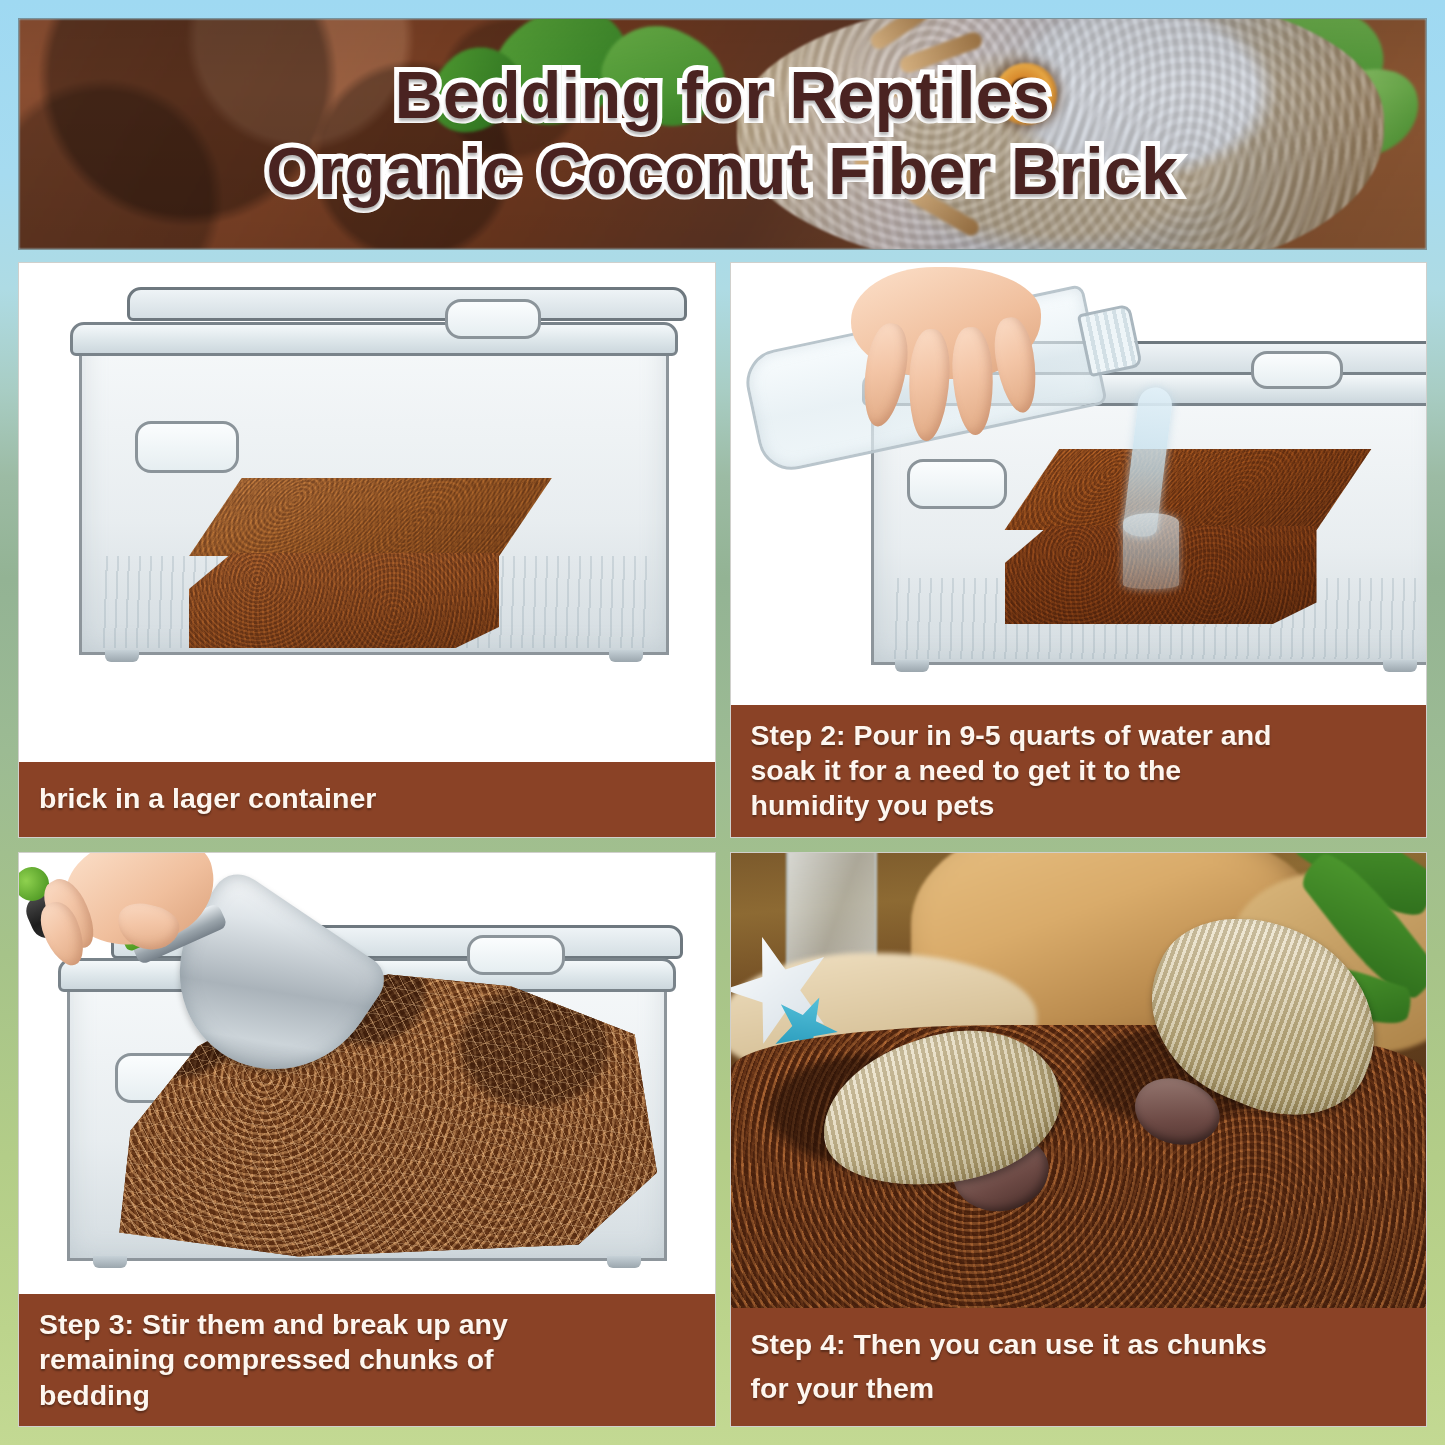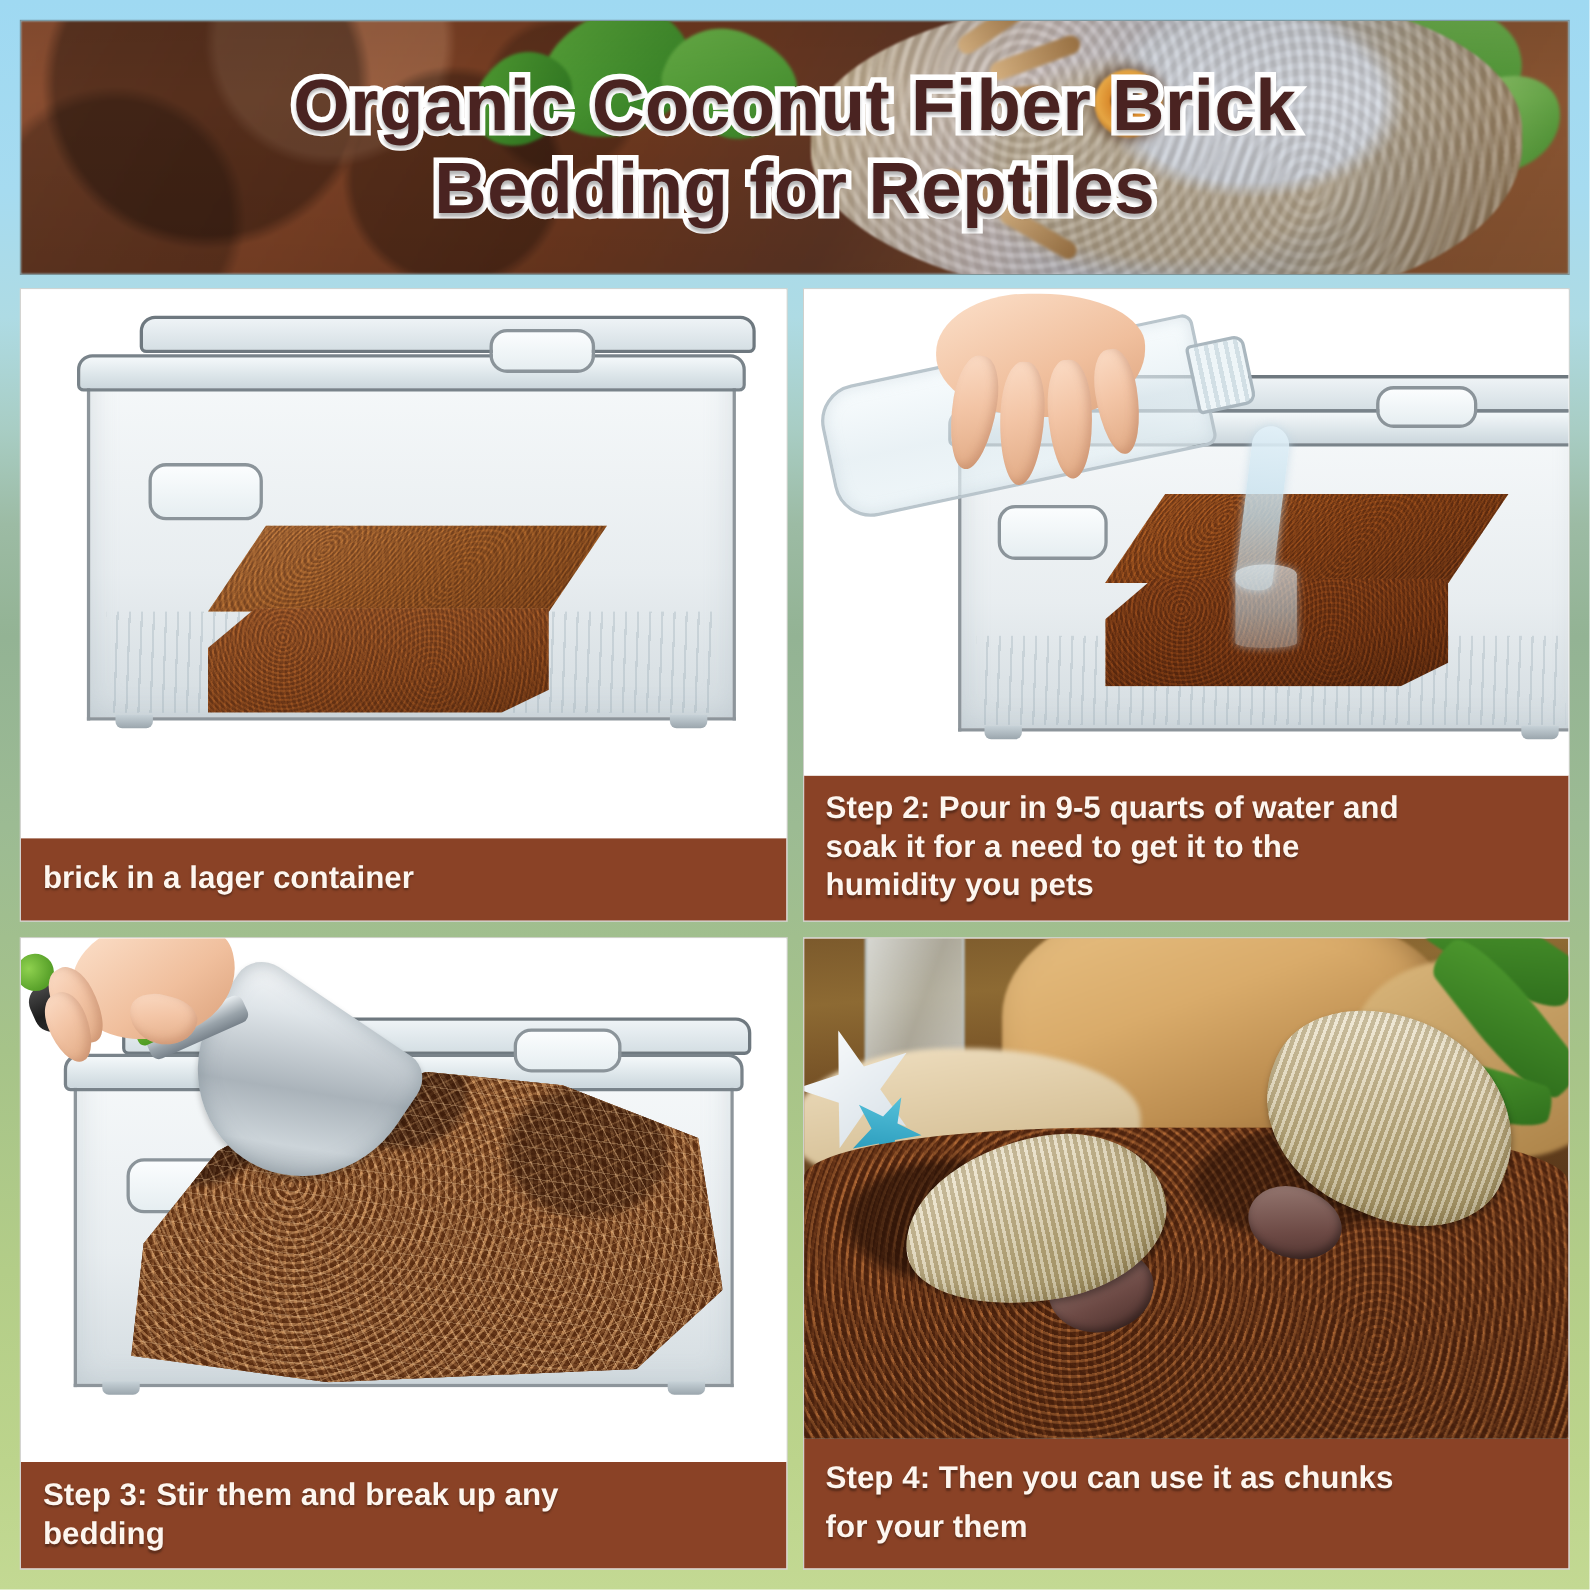--- a/index.html
+++ b/index.html
@@ -385,22 +385,22 @@
       <div class="iguana-eye"></div>
       <div class="spike s1"></div>
       <div class="spike s2"></div>
       <div class="spike s3"></div>
       <div class="spike s4"></div>
       <div class="spike s5"></div>
     </div>
     <div class="banner-shade"></div>
 
     <div class="banner-title">
+      <div class="line">Bedding for Reptiles</div>
       <div class="line">Organic Coconut Fiber Brick</div>
-      <div class="line">Bedding for Reptiles</div>
     </div>
   </div>
 
   <div class="grid">
 
     <div class="panel">
       <div class="photo">
         <div class="white-bg"></div>
 
         <div class="bin" style="left:60px; top:62px; width:590px; height:330px;">
@@ -507,20 +507,21 @@
         <div class="hand" style="left:6px; top:-10px; width:200px; height:150px;">
           <div class="palm" style="left:40px; top:-6px; width:150px; height:106px; transform:rotate(-12deg);"></div>
           <div class="finger" style="left:26px; top:34px; width:38px; height:74px; transform:rotate(-28deg);"></div>
           <div class="finger" style="left:20px; top:58px; width:36px; height:66px; transform:rotate(-22deg);"></div>
           <div class="finger" style="left:92px; top:62px; width:62px; height:44px; transform:rotate(14deg);"></div>
         </div>
       </div>
 
       <div class="caption tight">
         <span class="cl">Step 3: Stir them and break up any</span>
+        <span class="cl">remaining compressed chunks of</span>
         <span class="cl">bedding</span>
       </div>
     </div>
 
     <div class="panel">
       <div class="photo">
         <div class="terra">
           <div class="terra-bg"></div>
           <div class="terra-rock"></div>
           <div class="terra-rock2"></div>

